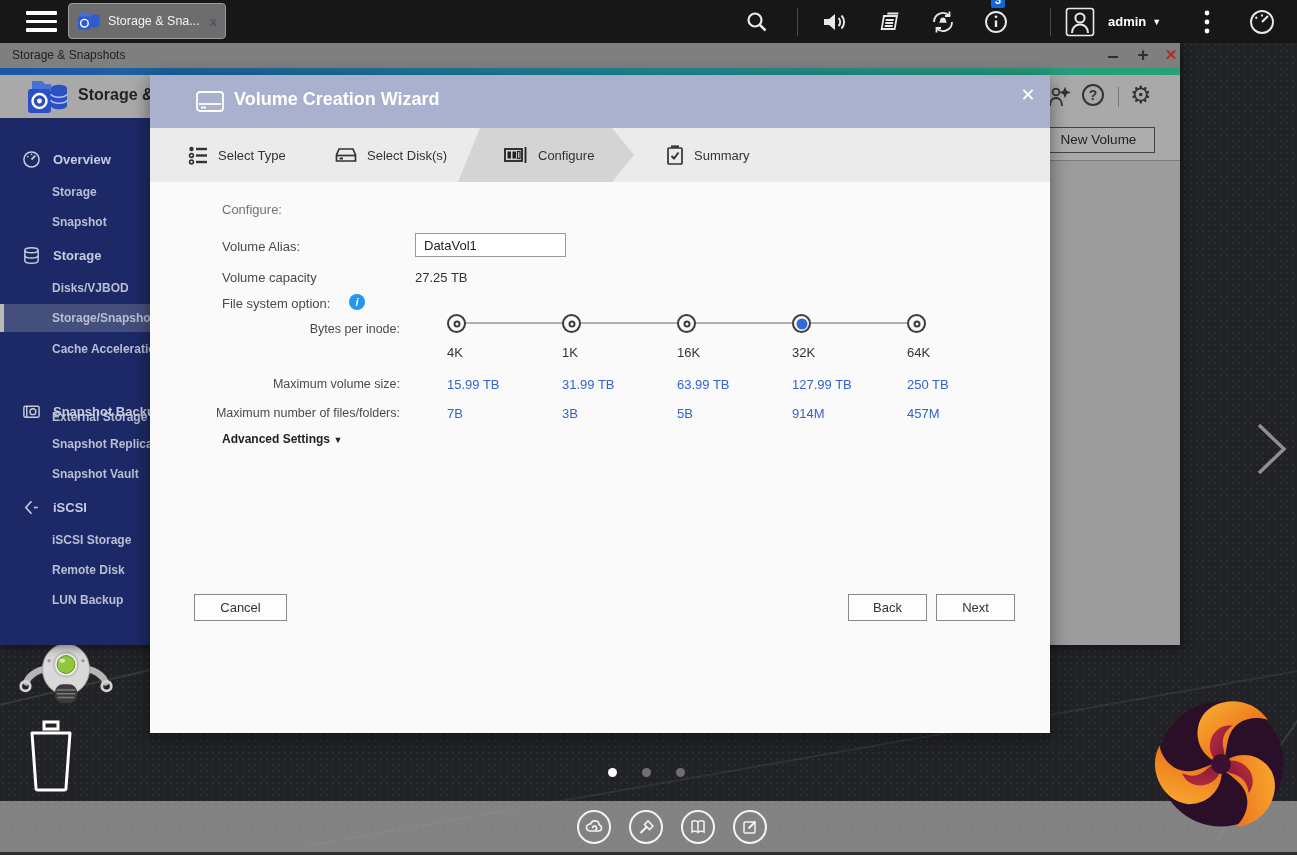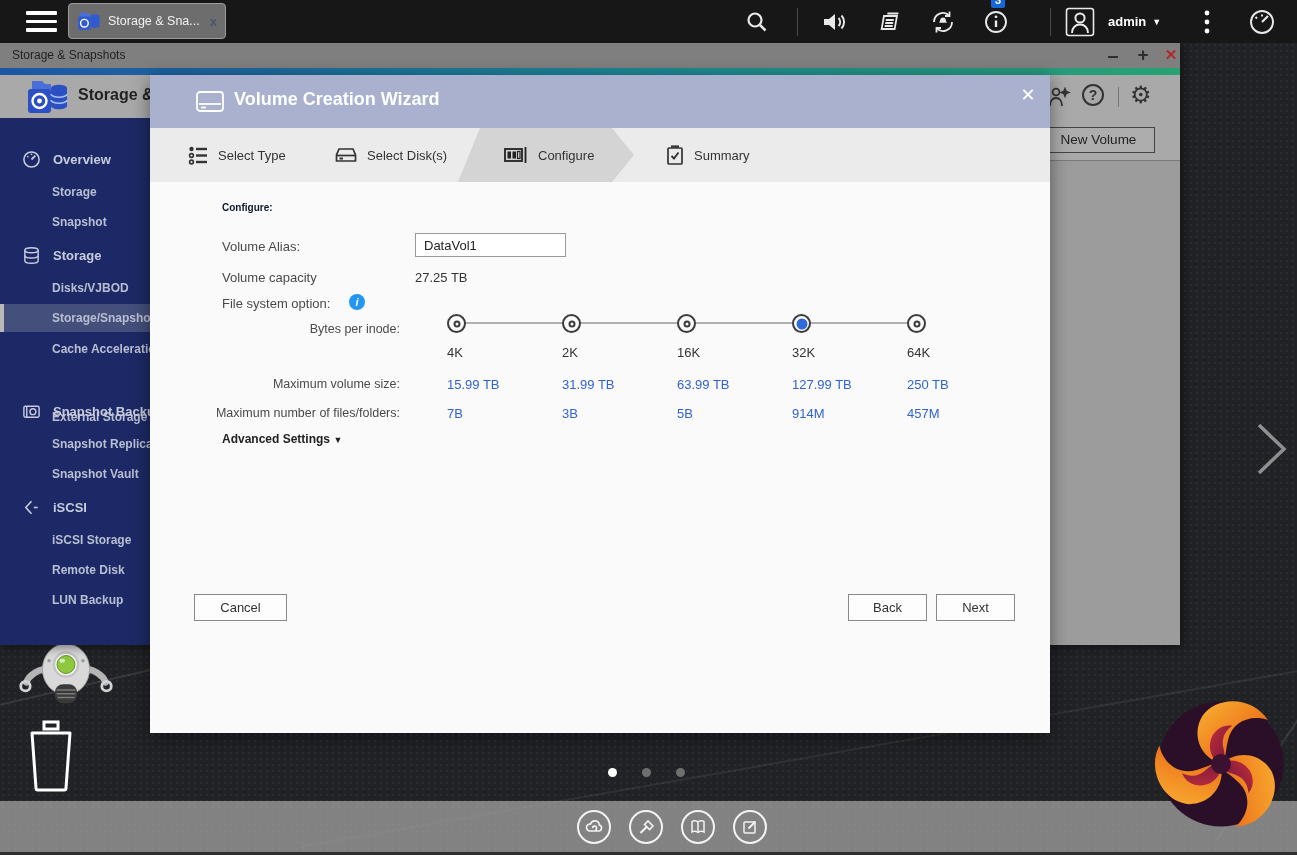--- a/index.html
+++ b/index.html
@@ -70,21 +70,21 @@
   .dlg-header .dlg-title{position:absolute;left:84px;top:14px;color:#fff;font-size:18px;font-weight:bold;}
   .dlg-close{position:absolute;right:10px;top:8px;color:#fff;font-size:18px;width:24px;height:24px;
     text-align:center;line-height:24px;cursor:pointer;}
   .steps{position:absolute;left:0;top:53px;width:100%;height:54px;background:#ebebeb;}
   .step{position:absolute;top:0;height:54px;display:flex;align-items:center;gap:10px;font-size:13px;color:#333;}
   .step .st-ico{display:flex;}
   .step.active-bg{background:#d4d4d4;
     clip-path:polygon(22px 0, calc(100% - 22px) 0, 100% 50%, calc(100% - 22px) 100%, 0 100%);
     padding-left:46px;}
   .dlg-body{position:absolute;left:0;top:107px;width:100%;height:463px;}
-  .cfg-title{position:absolute;left:72px;top:20px;font-size:10px;font-weight:bold;color:#0f172a;}
+  .cfg-title{position:absolute;left:72px;top:20px;font-size:13px;font-weight:normal;color:#737373;}
   .f-label{position:absolute;font-size:13px;color:#4a4a4a;}
   .f-label-r{position:absolute;left:0;width:250px;text-align:right;font-size:12.5px;color:#4a4a4a;}
   .f-value{position:absolute;font-size:13px;color:#333;}
   .alias-input{position:absolute;left:265px;top:51px;width:151px;height:24px;border:1px solid #999;
     background:#fff;font-size:13px;color:#222;padding:2px 8px;font-family:"Liberation Sans",sans-serif;}
   .info-dot{position:absolute;left:199px;top:112px;width:16px;height:16px;border-radius:50%;background:#2196f3;
     color:#fff;font-size:11px;font-weight:bold;text-align:center;line-height:16px;font-style:italic;cursor:pointer;}
   .inode-cols{position:absolute;left:297px;display:flex;}
   .inode-col{width:115px;}
   .slider-line{position:absolute;left:306px;top:140px;width:460px;height:2px;background:#b0b0b0;}
@@ -419,21 +419,21 @@
             </div>
           </div>
           <div class="inode-col">
             <div class="radio-outer">
               <div class="radio-inner"></div>
             </div>
           </div>
         </div>
       <div class="inode-cols" id="inode-sizes" style="top:163px;font-size:13px;color:#333;">
           <div class="inode-col"><span>4K</span></div>
-          <div class="inode-col"><span>2K</span></div>
+          <div class="inode-col"><span>1K</span></div>
           <div class="inode-col"><span>16K</span></div>
           <div class="inode-col"><span>32K</span></div>
           <div class="inode-col"><span>64K</span></div>
         </div>
 
       <div class="f-label-r" style="top:195px;">Maximum volume size:</div>
       <div class="inode-cols blue-val" id="inode-vols" style="top:195px;font-size:13px;">
           <div class="inode-col"><span>15.99 TB</span></div>
           <div class="inode-col"><span>31.99 TB</span></div>
           <div class="inode-col"><span>63.99 TB</span></div>

